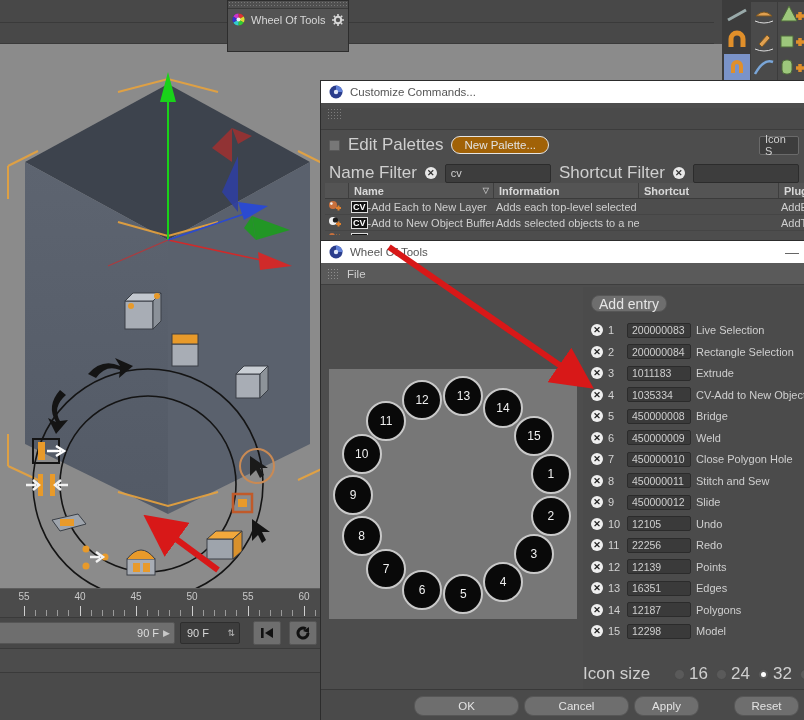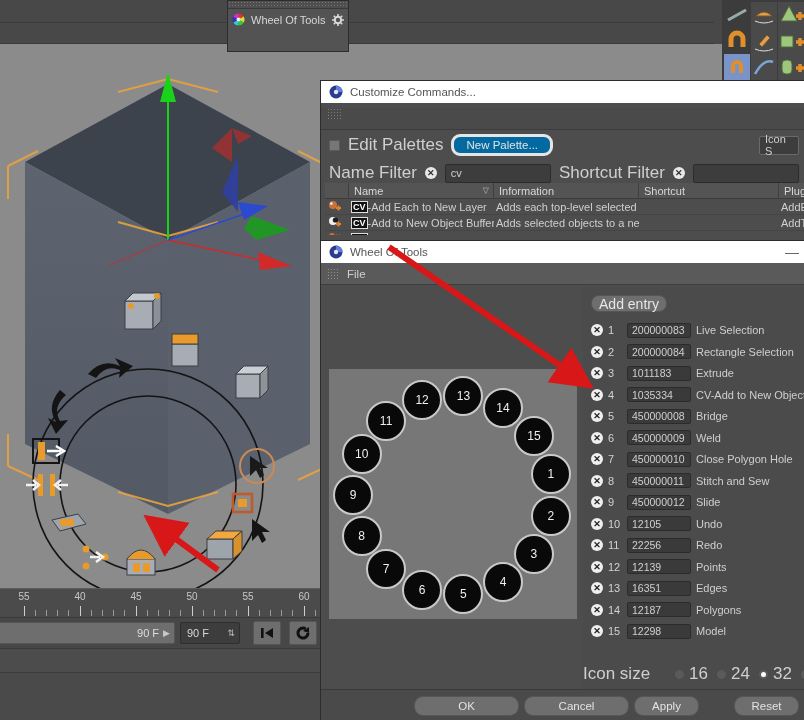--- a/index.html
+++ b/index.html
@@ -64,30 +64,30 @@
 
   #cc-win { left:320px; top:80px; width:488px; height:300px; }
   .cc-grip { height:22px; background:#4a4a4a;
              border-bottom:1px solid #3c3c3c;}
   .cc-grip i { display:block; width:14px; height:12px; margin:5px 0 0 6px;
              background-image: radial-gradient(#7d7d7d 0.5px, transparent 0.6px);
              background-size:3px 3px; }
   .cc-row { height:30px; display:flex; align-items:center; padding:0 8px; gap:8px; }
   .chk { width:11px; height:11px; background:#777; border:1px solid #5a5a5a; border-radius:1px; }
   .lbl { font-size:17px; color:#cfcfcf; white-space:nowrap; }
-  .btn { background:#0369a1; border:3px solid #e5e5e5; border-radius:9px;
+  .btn { background:#a16207; border:1px solid #e5e5e5; border-radius:9px;
          color:#e2e2e2; font-size:11.5px; padding:2px 12px; white-space:nowrap; }
   .fieldbox { background:#3d3d3d; border:1px solid #2c2c2c; border-radius:2px;
               height:19px; display:flex; align-items:center; padding:0 5px;
               color:#d0d0d0; font-size:11px; }
   .xbtn { width:12px; height:12px; border-radius:50%; background:#e8e8e8;
           color:#333; font-size:9px; line-height:12px; text-align:center; font-weight:bold; }
 
   .cc-table { position:absolute; left:4px; top:102px; width:480px; height:52px; overflow:hidden; }
-  .th-row { display:flex; height:16px; background:#545454; border-bottom:1px solid #3b3b3b;}
+  .th-row { display:flex; height:16px; background:#545454; border-bottom:1px solid #3b3b3b;font-weight:bold;}
   .th { font-size:11px; color:#d8d8d8; padding-left:5px; border-right:1px solid #3e3e3e;
         display:flex; align-items:center; }
   .tr { display:flex; height:16px; border-bottom:1px solid #454545; align-items:center; }
   .td { font-size:11px; color:#cfcfcf; padding-left:2px; overflow:hidden; white-space:nowrap;
         display:flex; align-items:center; }
   .cvtag { background:#111; color:#fff; font-size:9px; font-weight:bold; padding:0 1px;
            border:1px solid #ddd; line-height:10px; }
 
   
   #wt-win { left:320px; top:240px; width:488px; height:480px; background:#4d4d4d; }

